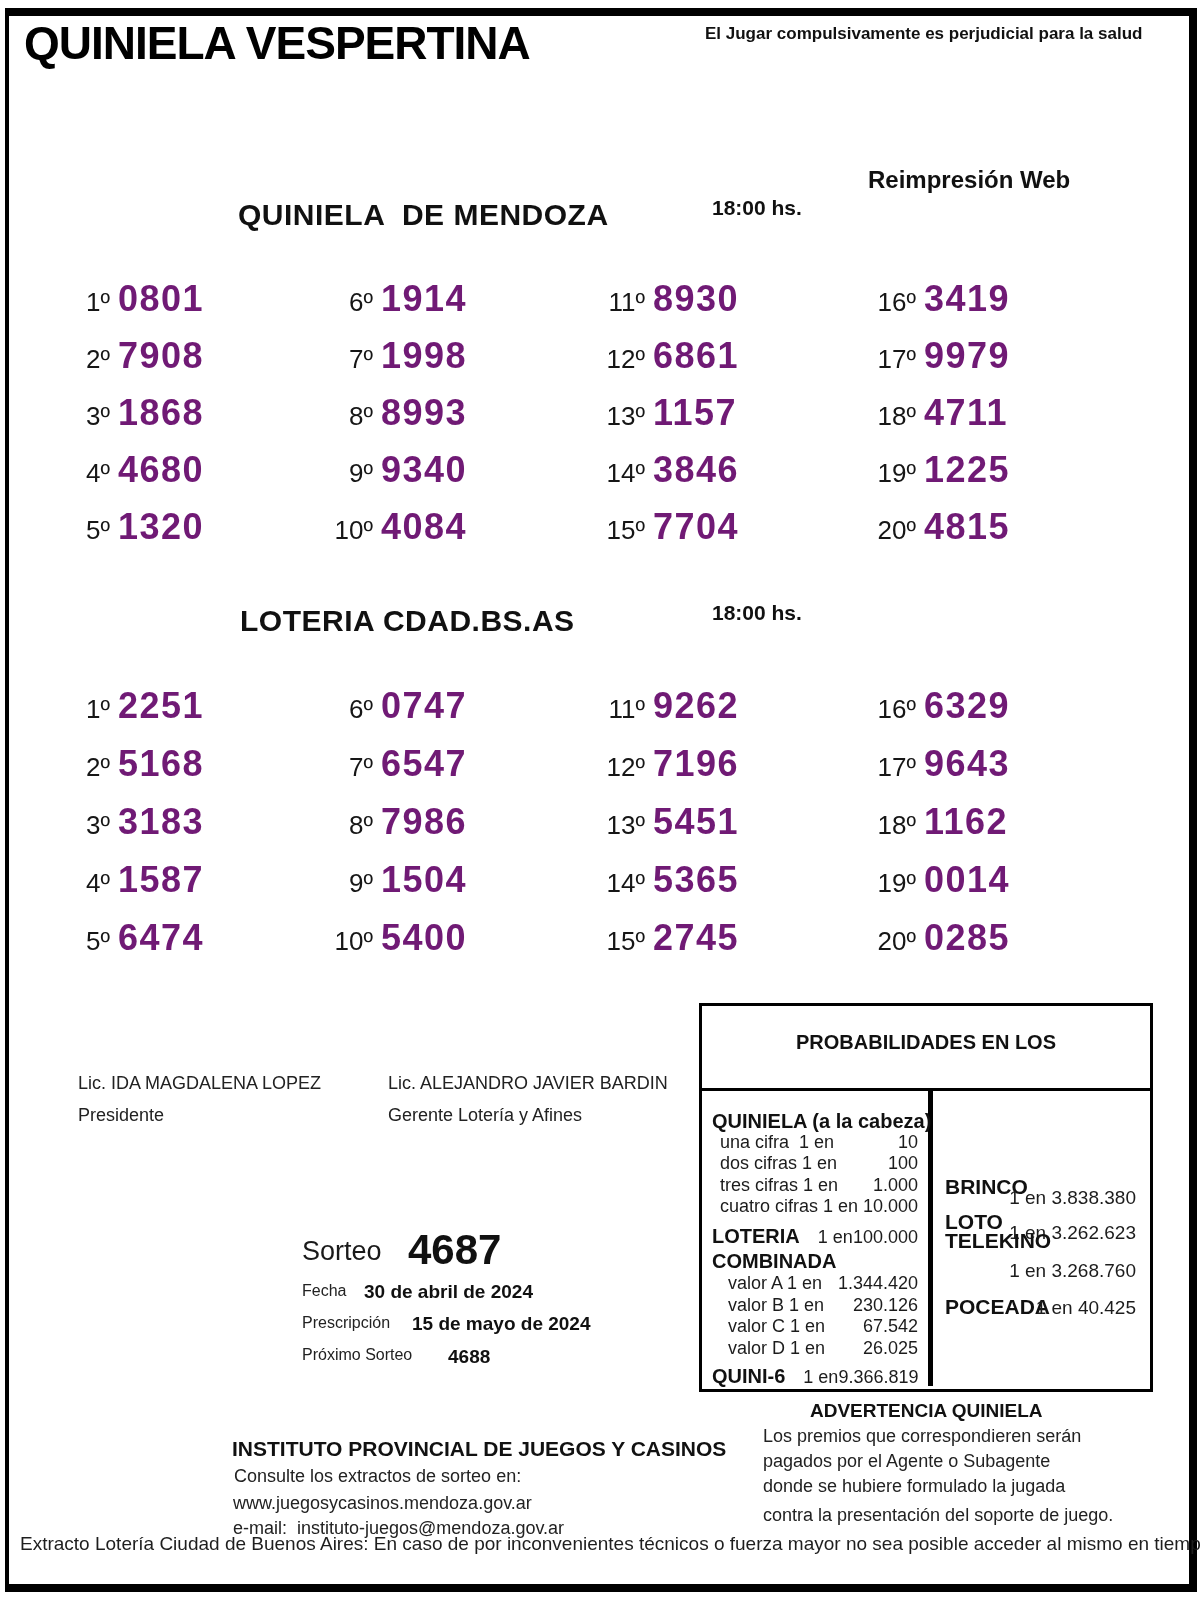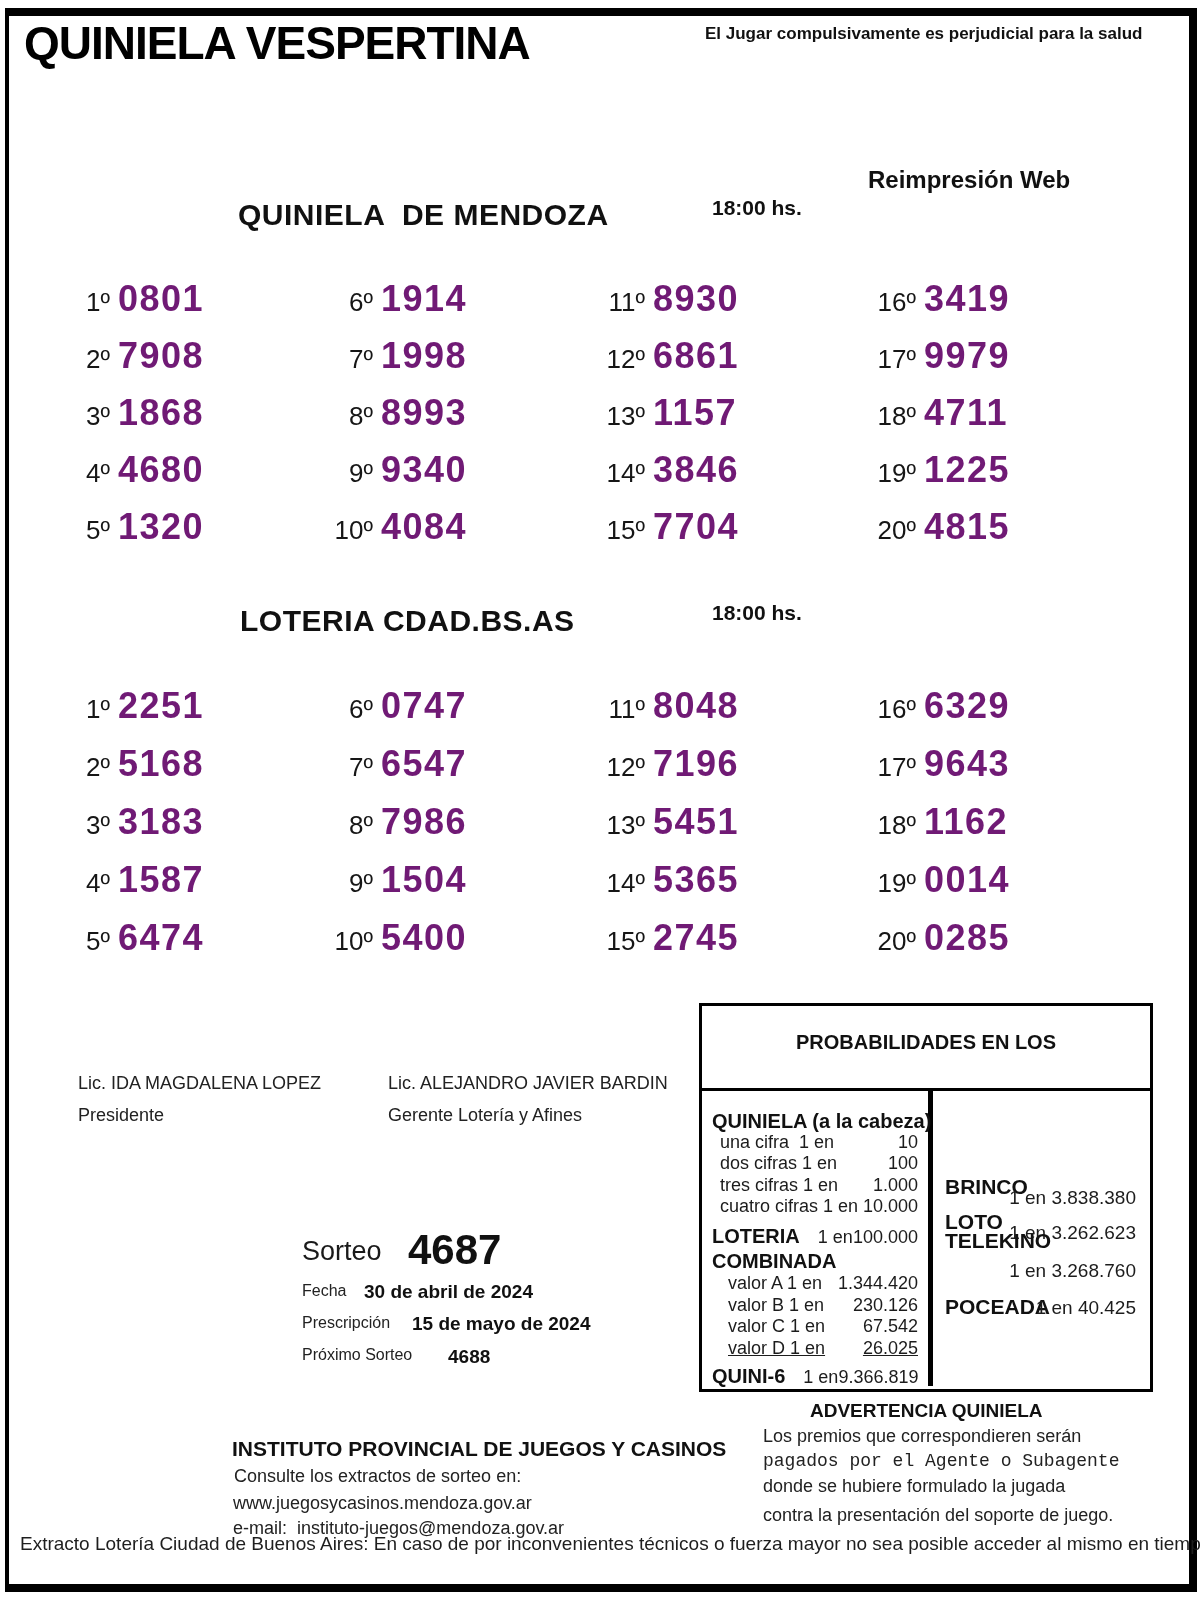--- a/index.html
+++ b/index.html
@@ -175,21 +175,21 @@
       <div class="rcell" style="left: 258px; top: 174px;">
         <span class="rpos" style="width: 50px;">9º</span>
         <span class="rnum">1504</span>
       </div>
       <div class="rcell" style="left: 258px; top: 232px;">
         <span class="rpos" style="width: 50px;">10º</span>
         <span class="rnum">5400</span>
       </div>
       <div class="rcell" style="left: 518px; top: 0px;">
         <span class="rpos" style="width: 62px;">11º</span>
-        <span class="rnum">8048</span>
+        <span class="rnum">9262</span>
       </div>
       <div class="rcell" style="left: 518px; top: 58px;">
         <span class="rpos" style="width: 62px;">12º</span>
         <span class="rnum">7196</span>
       </div>
       <div class="rcell" style="left: 518px; top: 116px;">
         <span class="rpos" style="width: 62px;">13º</span>
         <span class="rnum">5451</span>
       </div>
       <div class="rcell" style="left: 518px; top: 174px;">
@@ -245,21 +245,21 @@
           <span class="pmid">1 en</span>
           <span class="pval">9.366.819</span>
         </div>
       <div class="prow" style="top: 41px; left: 18px;"><span class="plabel">una cifra  1 en</span><span class="pval">10</span></div>
           <div class="prow" style="top: 62px; left: 18px;"><span class="plabel">dos cifras 1 en</span><span class="pval">100</span></div>
           <div class="prow" style="top: 84px; left: 18px;"><span class="plabel">tres cifras 1 en</span><span class="pval">1.000</span></div>
           <div class="prow" style="top: 105px; left: 18px;"><span class="plabel">cuatro cifras 1 en</span><span class="pval">10.000</span></div>
           <div class="prow" style="top: 182px; left: 26px;"><span class="plabel">valor A 1 en</span><span class="pval">1.344.420</span></div>
           <div class="prow" style="top: 204px; left: 26px;"><span class="plabel">valor B 1 en</span><span class="pval">230.126</span></div>
           <div class="prow" style="top: 225px; left: 26px;"><span class="plabel">valor C 1 en</span><span class="pval">67.542</span></div>
-          <div class="prow" style="top: 247px; left: 26px; text-decoration: underline;"><span class="plabel">valor D 1 en</span><span class="pval">26.025</span></div>
+          <div class="prow" style="top: 247px; left: 26px;"><span class="plabel">valor D 1 en</span><span class="pval">26.025</span></div>
         </div>
       <div class="pright" id="games">
           <div class="glabel" style="top: 84px;">BRINCO</div>
           <div class="gvalue" style="top: 96px;">1 en 3.838.380</div>
           <div class="glabel" style="top: 119px;">LOTO</div>
           <div class="gvalue" style="top: 131px;">1 en 3.262.623</div>
           <div class="glabel" style="top: 138px;">TELEKINO</div>
           <div class="gvalue" style="top: 169px;">1 en 3.268.760</div>
           <div class="glabel" style="top: 204px;">POCEADA</div>
           <div class="gvalue" style="top: 206px;">1 en 40.425</div>
@@ -277,19 +277,19 @@
   <div class="meta-value" style="left:448px;top:1346px">4688</div>
 
   <div class="inst-title">INSTITUTO PROVINCIAL DE JUEGOS Y CASINOS</div>
   <div class="inst-line" style="left:234px;top:1466px">Consulte los extractos de sorteo en:</div>
   <div class="inst-line" style="left:233px;top:1493px">www.juegosycasinos.mendoza.gov.ar</div>
   <div class="inst-line" style="left:233px;top:1518px">e-mail:  instituto-juegos@mendoza.gov.ar</div>
 
   <div class="adv-title">ADVERTENCIA QUINIELA</div>
   <div class="advlines" id="advlines">
       <div class="advline" style="top: 0px; text-align: right;">Los premios que correspondieren serán</div>
-      <div class="advline" style="top: 25px; font-family: Liberation Mono, monospace;">pagados por el Agente o Subagente</div>
+      <div class="advline" style="top: 25px;">pagados por el Agente o Subagente</div>
       <div class="advline" style="top: 50px;">donde se hubiere formulado la jugada</div>
       <div class="advline" style="top: 79px;">contra la presentación del soporte de juego.</div>
     </div>
 
   <div class="footer-line" style="top:1533px">Extracto Lotería Ciudad de Buenos Aires: En caso de por inconvenientes técnicos o fuerza mayor no sea posible acceder al mismo en tiempo y</div>
 </div>
 
 </body></html>

